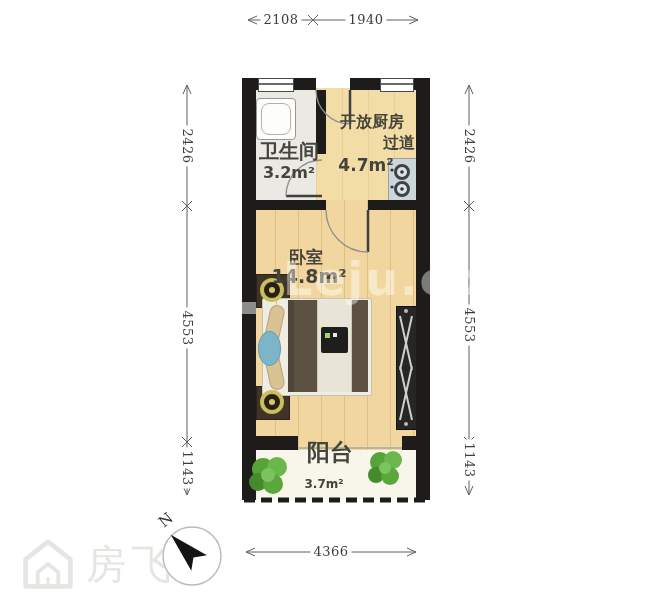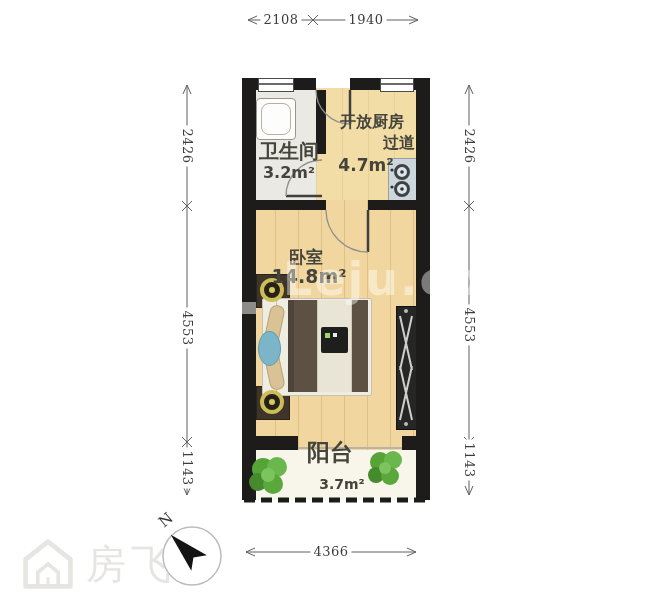--- a/index.html
+++ b/index.html
@@ -178,21 +178,21 @@
   <div class="rlabel" style="left:289px;top:173px;font-size:16px;">3.2m²</div>
 
   <div class="rlabel" style="left:372px;top:122px;font-size:16px;">开放厨房</div>
   <div class="rlabel" style="left:371px;top:143px;font-size:16px;margin-left:28px;">过道</div>
   <div class="rlabel" style="left:366px;top:165px;font-size:17px;">4.7m²</div>
 
   <div class="rlabel" style="left:306px;top:257px;font-size:17px;">卧室</div>
   <div class="rlabel" style="left:309px;top:276px;font-size:19px;">14.8m²</div>
 
   <div class="rlabel" style="left:330px;top:452px;font-size:23px;">阳台</div>
-  <div class="rlabel" style="left:342px;top:484px;font-size:14px;">3.7m²</div>
+  <div class="rlabel" style="left:324px;top:484px;font-size:12px;">3.7m²</div>
 
   <div class="dim" style="left:281px;top:20px;">2108</div>
   <div class="dim" style="left:366px;top:20px;text-align:center;">1940</div>
 
   <div class="dim vert" style="left:187px;top:146px;">2426</div>
   <div class="dim vert" style="left:187px;top:328px;">4553</div>
   <div class="dim vert" style="left:187px;top:468px;">1143</div>
 
   <div class="dim vert" style="left:469px;top:146px;">2426</div>
   <div class="dim vert" style="left:469px;top:325px;">4553</div>

